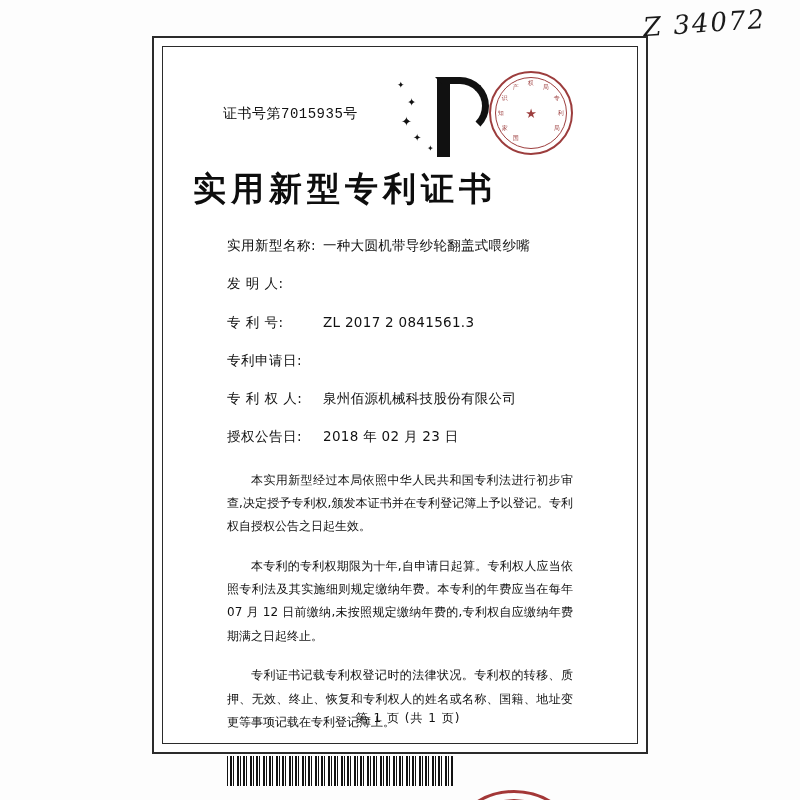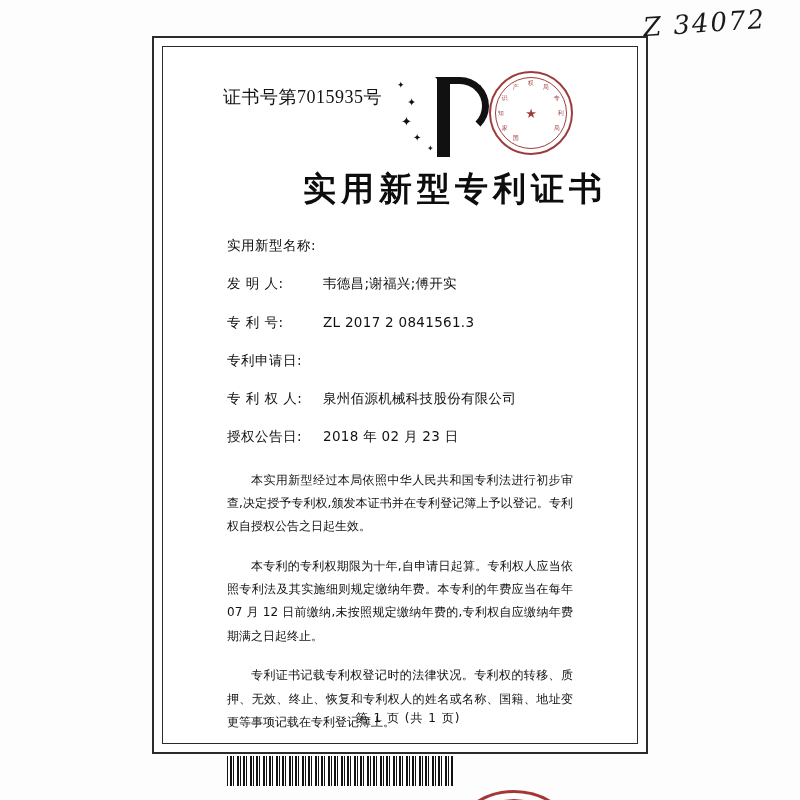--- a/index.html
+++ b/index.html
@@ -67,23 +67,23 @@
   }
 
   
   .topline {
     position: relative;
     height: 92px;
   }
   .serial {
     position: absolute;
     left: 30px;
-    top: 16px;
-    font-family: Liberation Serif, serif;
-    font-size: 18px;
+    top: 36px;
+    font-family: Liberation Mono, monospace;
+    font-size: 14px;
     letter-spacing: 0.5px;
     color: #111;
   }
   
   .emblem {
     position: absolute;
     left: 198px;
     top: 6px;
     width: 92px;
     height: 86px;
@@ -152,21 +152,21 @@
   }
   .seal-top .seal-text span {
     position: absolute;
     left: 50%;
     top: 50%;
     transform-origin: 0 0;
   }
 
   
   .title {
-    text-align: right;
+    text-align: left;
     font-family: "DejaVu Sans", sans-serif;
     font-size: 33px;
     font-weight: bold;
     letter-spacing: 5px;
     margin: 6px 0 0 0;
     color: #0d0d0d;
   }
 
   
   .fields {
@@ -326,24 +326,24 @@
                 <span style="position: absolute; font-size: 6px; transform: rotate(120deg) translate(0px, -30px) rotate(-120deg) translate(-50%, -50%);">局</span>
               </div>
           </div>
         </div>
 
         <div class="title">实用新型专利证书</div>
 
         <div class="fields">
           <div class="field">
             <div class="label">实用新型名称:</div>
+            <div class="value">一种大圆机带导纱轮翻盖式喂纱嘴</div>
           </div>
           <div class="field">
             <div class="label">发 明 人:</div>
-            <div class="value">韦德昌;谢福兴;傅开实</div>
           </div>
           <div class="field">
             <div class="label">专 利 号:</div>
             <div class="value">ZL 2017 2 0841561.3</div>
           </div>
           <div class="field">
             <div class="label">专利申请日:</div>
           </div>
           <div class="field">
             <div class="label">专 利 权 人:</div>

